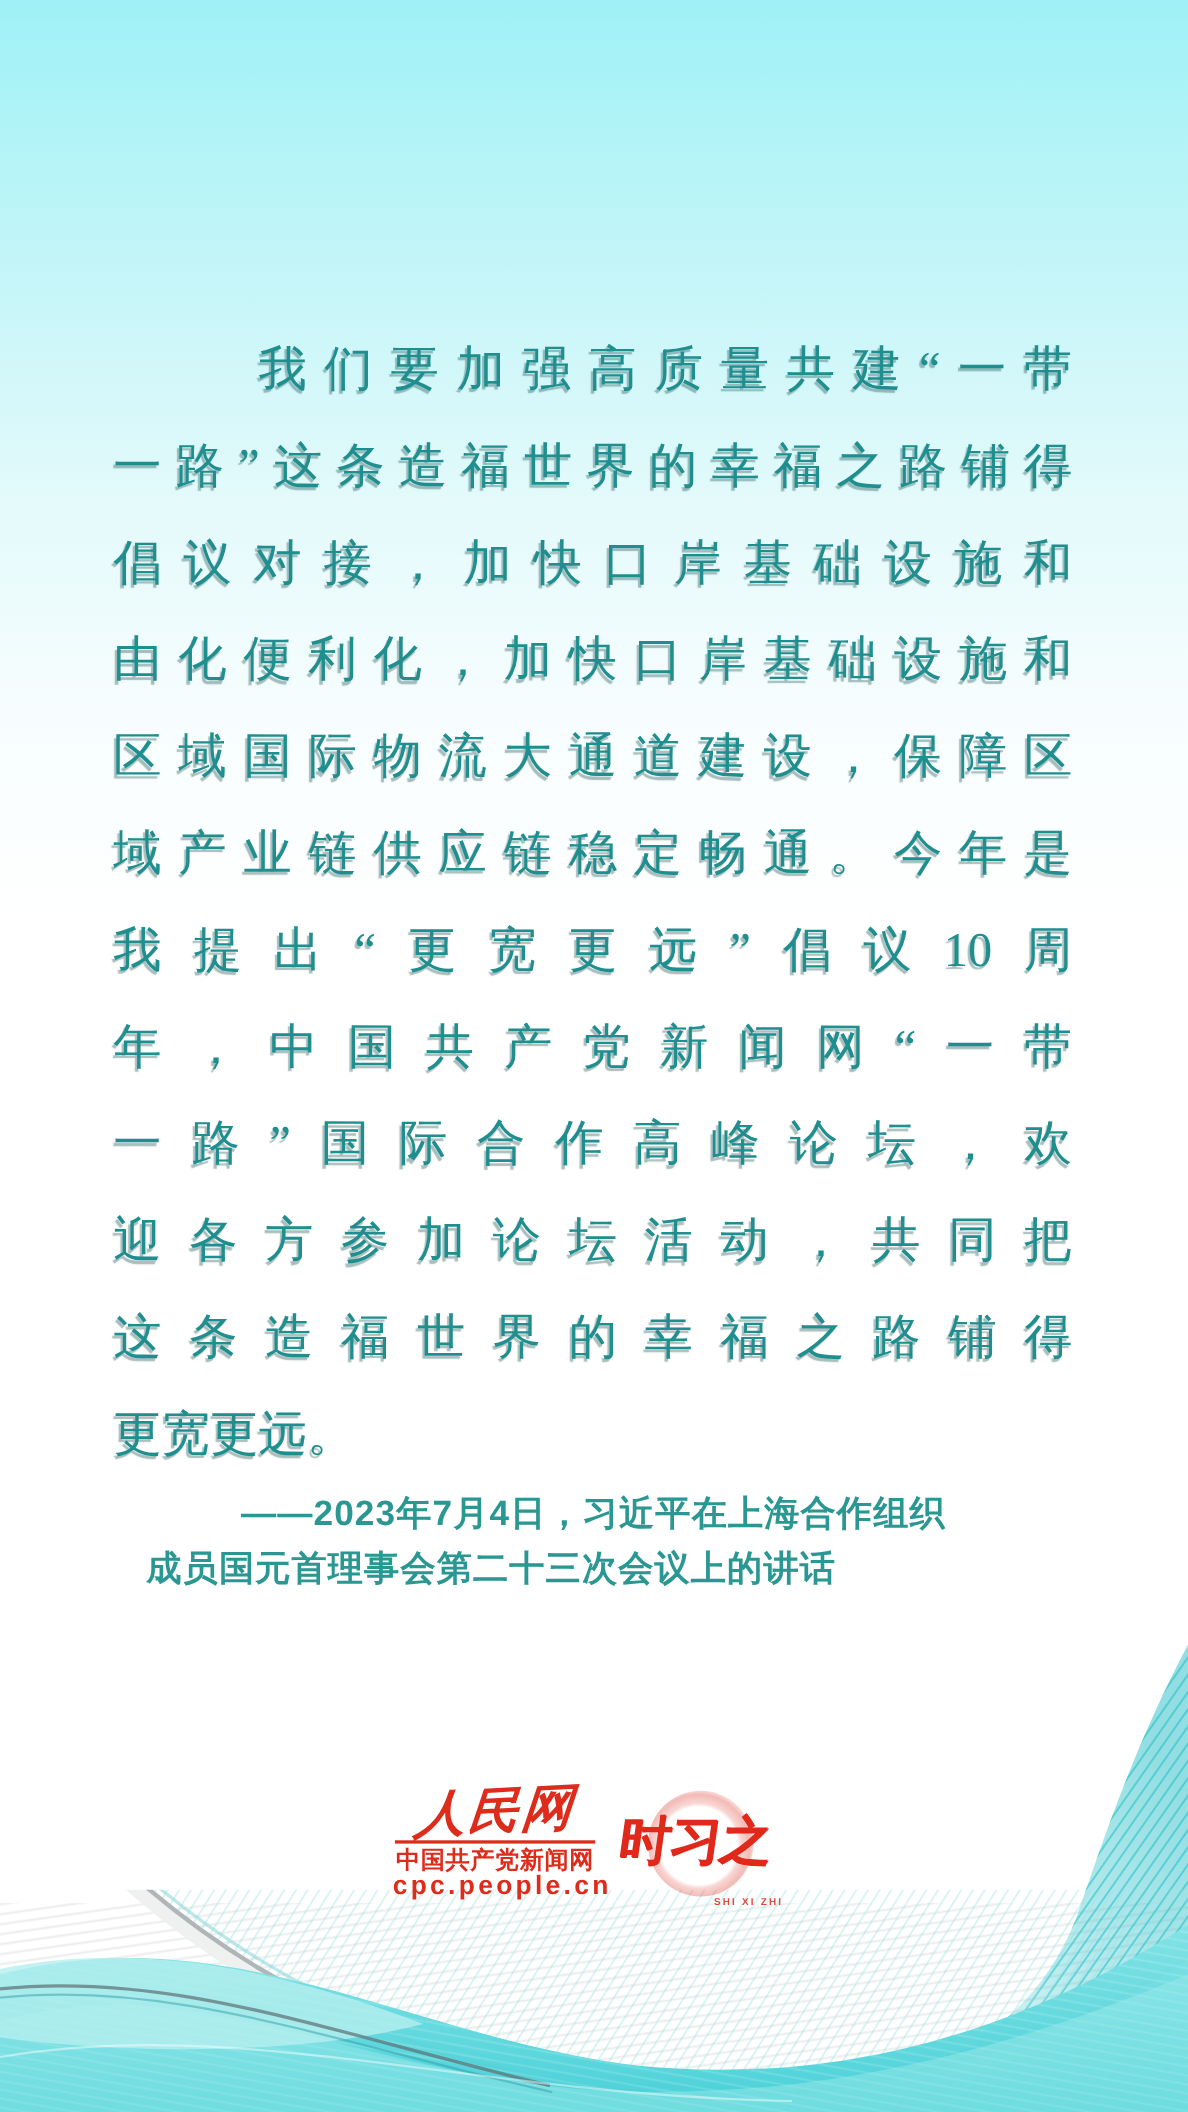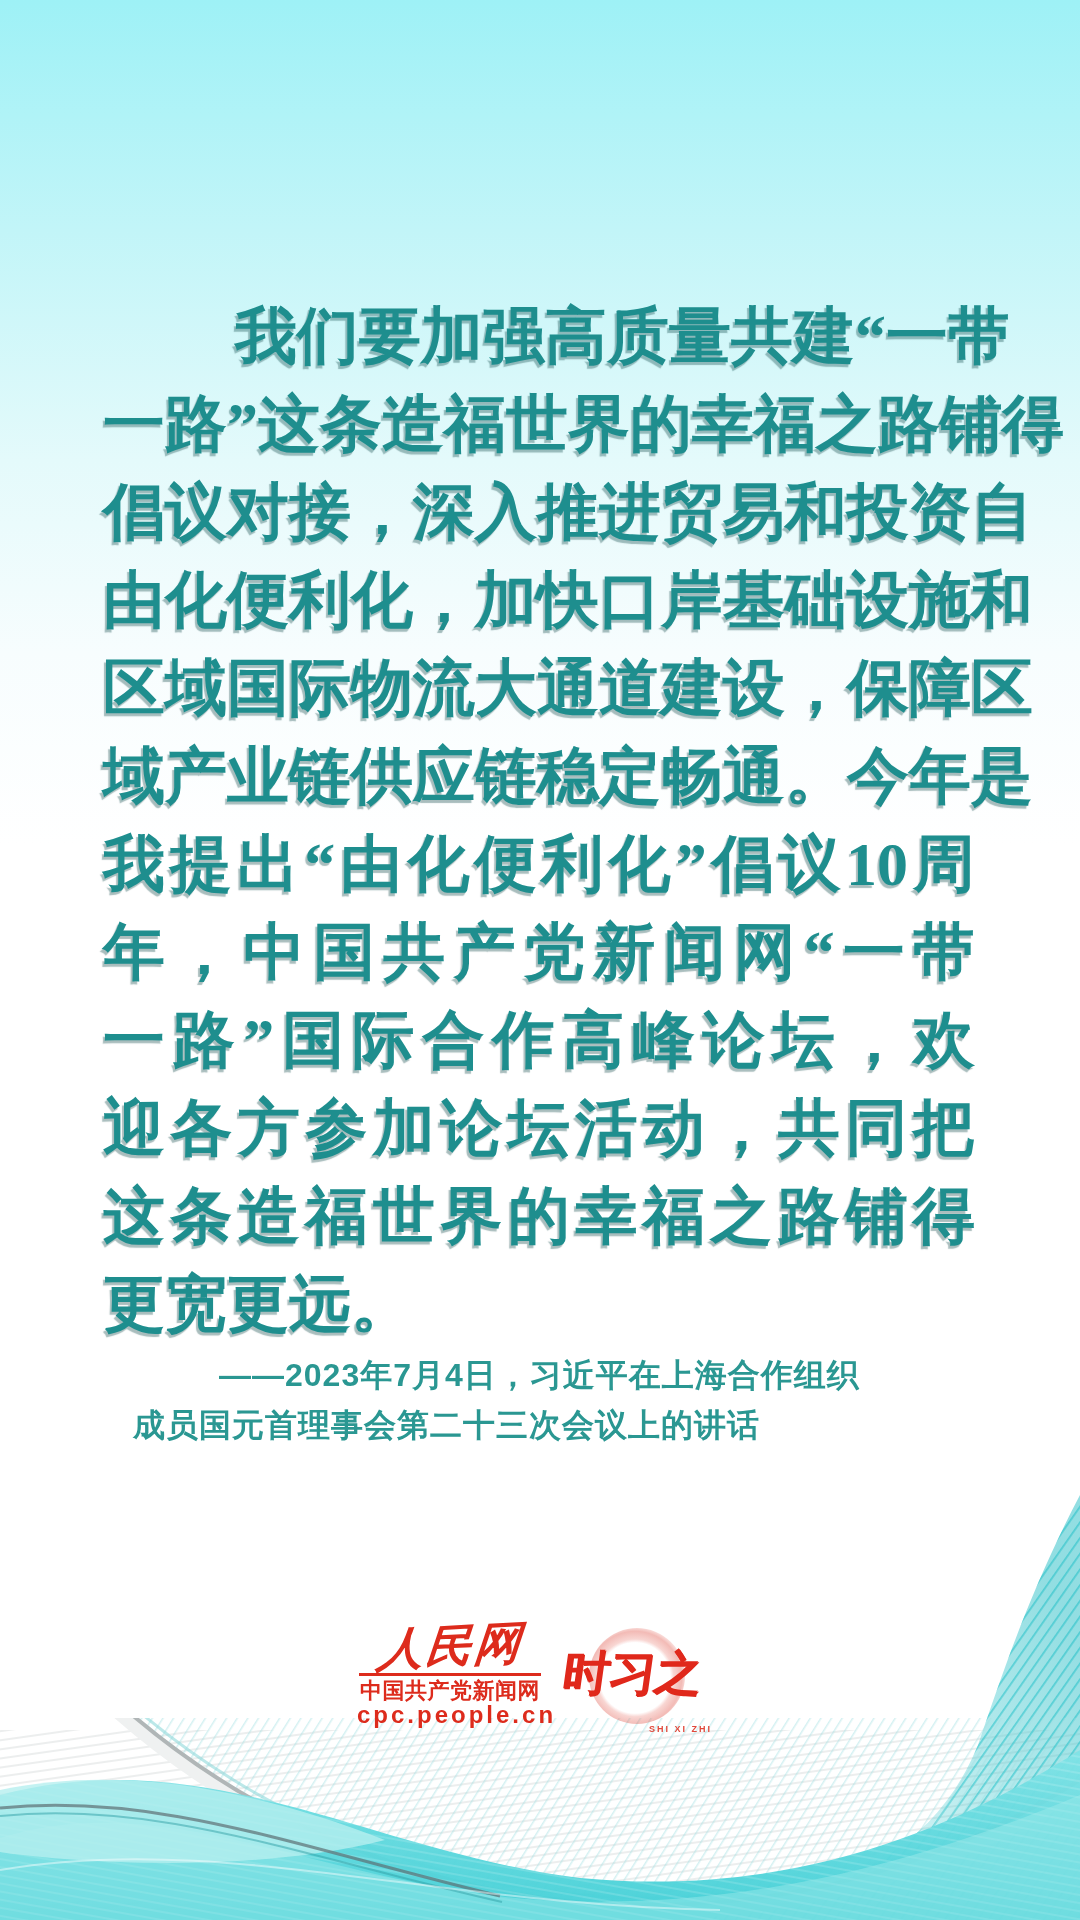--- a/index.html
+++ b/index.html
@@ -5,21 +5,21 @@
   html,body{margin:0;padding:0;background:#ccc;}
   .canvas{
     position:relative;width:1080px;height:1920px;margin:0 auto;overflow:hidden;
     background:linear-gradient(180deg,#9ef1f6 0%,#c2f5f8 12%,#e4fafb 24%,#f7fdfe 34%,#ffffff 44%,#ffffff 100%);
     font-family:"Liberation Sans","DejaVu Sans",sans-serif;
   }
   
   .quote{
     position:absolute;left:103px;top:292px;width:872px;
     font-family:"Liberation Serif","DejaVu Serif",serif;
-    font-weight:700;color:#1e8e8e;font-size:62px;
+    font-weight:400;color:#1e8e8e;font-size:44px;
     text-shadow:-2px 3px 1px rgba(8,66,66,.35);
   }
   .quote-line{
     height:88px;line-height:88px;
     text-align:justify;text-align-last:justify;
     word-break:keep-all;white-space:nowrap;
   }
   .quote-line.indent{padding-left:132px;}
   .quote-line.last{text-align-last:left;}
   
@@ -115,25 +115,25 @@
     <path d="M0,438 C170,385 320,485 540,500 C750,512 930,458 1080,395 L1080,520 L0,520 Z" fill="#9feaec" opacity="0.45"></path>
     <path d="M0,390 C120,365 250,388 385,440 C260,472 90,465 0,452 Z" fill="#b5efef" opacity="0.8"></path>
     <path d="M0,408 C160,392 300,448 500,496" stroke="#5d6f73" stroke-width="3" fill="none" opacity="0.7"></path>
     <path d="M0,416 C160,400 300,456 502,502" stroke="#2f9fa6" stroke-width="2" fill="none" opacity="0.5"></path>
     <path d="M0,470 C220,432 430,505 720,510" stroke="rgba(255,255,255,.45)" stroke-width="2" fill="none"></path>
   </svg>
 
   <div class="quote">
     <div class="quote-line indent">我们要加强高质量共建“一带</div>
     <div class="quote-line">一路”这条造福世界的幸福之路铺得</div>
-    <div class="quote-line">倡议对接，深入推进贸易和投资自</div>
+    <div class="quote-line">倡议对接，加快口岸基础设施和</div>
     <div class="quote-line">由化便利化，加快口岸基础设施和</div>
     <div class="quote-line">区域国际物流大通道建设，保障区</div>
     <div class="quote-line">域产业链供应链稳定畅通。今年是</div>
-    <div class="quote-line">我提出“由化便利化”倡议10周</div>
+    <div class="quote-line">我提出“更宽更远”倡议10周</div>
     <div class="quote-line">年，中国共产党新闻网“一带</div>
     <div class="quote-line">一路”国际合作高峰论坛，欢</div>
     <div class="quote-line">迎各方参加论坛活动，共同把</div>
     <div class="quote-line">这条造福世界的幸福之路铺得</div>
     <div class="quote-line last">更宽更远。</div>
   </div>
 
   <div class="attribution">
     <div class="attr-line first">——2023年7月4日，习近平在上海合作组织</div>
     <div class="attr-line">成员国元首理事会第二十三次会议上的讲话</div>

